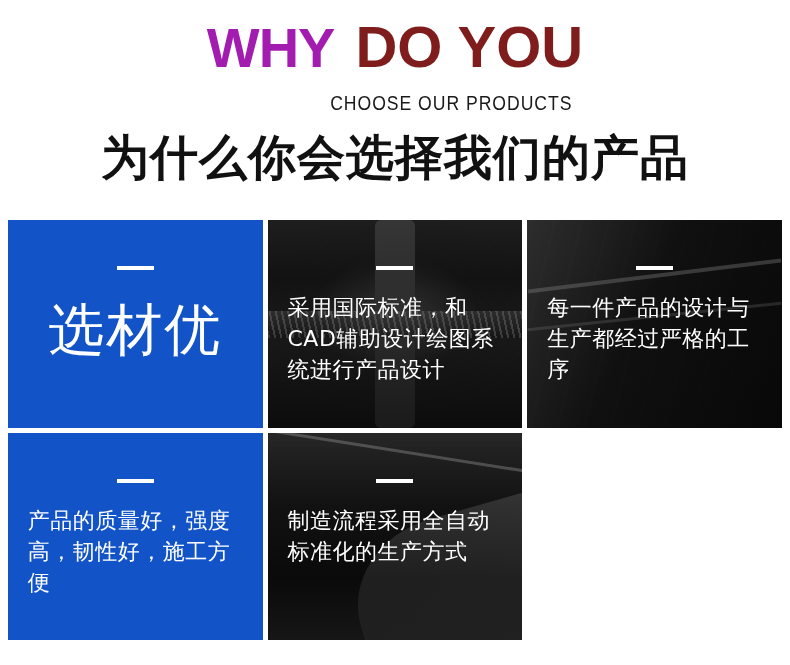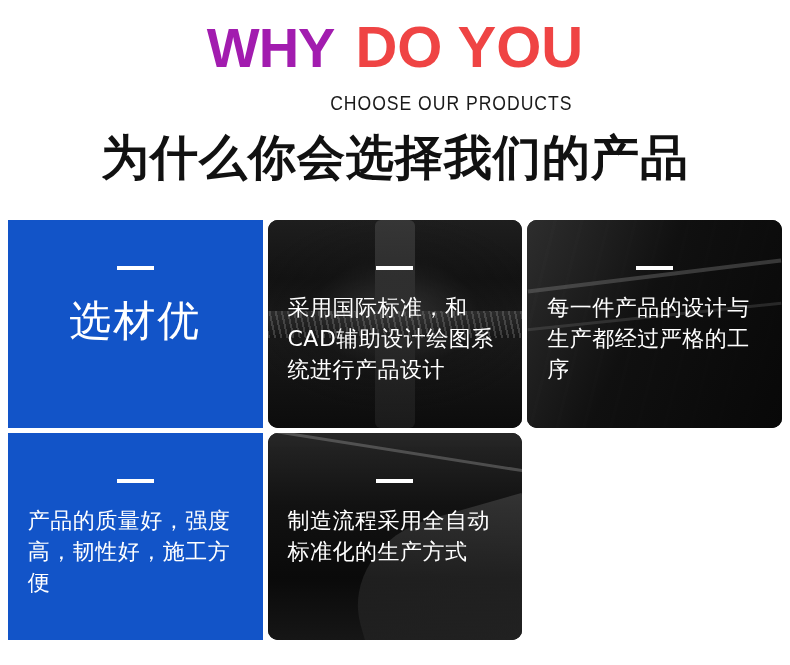--- a/index.html
+++ b/index.html
@@ -43,21 +43,21 @@
     font-size: 56px;
     font-weight: bold;
     color: #a21caf;
     letter-spacing: -1px;
     vertical-align: baseline;
   }
 
   .title-doyou {
     font-size: 58px;
     font-weight: bold;
-    color: #ef4444;
+    color: #7f1d1d;
     letter-spacing: 0px;
     vertical-align: baseline;
     margin-left: 21px;
   }
 
   .subtitle-en {
     position: absolute;
     left: 0;
     top: 92px;
     width: 790px;
@@ -103,21 +103,21 @@
     position: relative;
     overflow: hidden;
     display: flex;
     flex-direction: column;
     align-items: center;
     justify-content: flex-start;
   }
 
   .cell-blue { background: #1254C8; }
 
-  .cell-photo { background: #737373; border-radius: 10px; }
+  .cell-photo { background: #737373; }
 
   
   .photo-cable {
     position: absolute;
     inset: 0;
     background:
       radial-gradient(ellipse 60% 48% at 50% 45%, rgba(70,70,70,0.55) 0%, rgba(20,20,20,0.25) 55%, rgba(0,0,0,0.0) 100%),
       linear-gradient(180deg, rgba(30,30,30,1) 0%, rgba(18,18,18,1) 28%, rgba(26,26,26,1) 52%, rgba(12,12,12,1) 100%),
       repeating-linear-gradient(86deg, rgba(90,90,90,0.30) 0px, rgba(90,90,90,0.30) 2px, rgba(0,0,0,0) 2px, rgba(0,0,0,0) 7px),
       #111111;
@@ -215,21 +215,21 @@
     font-size: 22px;
     font-weight: normal;
     line-height: 1.42;
     letter-spacing: 0.5px;
     text-align: left;
     width: 100%;
     max-width: 215px;
   }
 
   .cell-text.big {
-    font-size: 42px;
+    font-size: 56px;
     line-height: 1.2;
     text-align: center;
     letter-spacing: 2px;
     max-width: none;
     margin-top: 4px;
   }
 </style>
 </head>
 <body>
 

